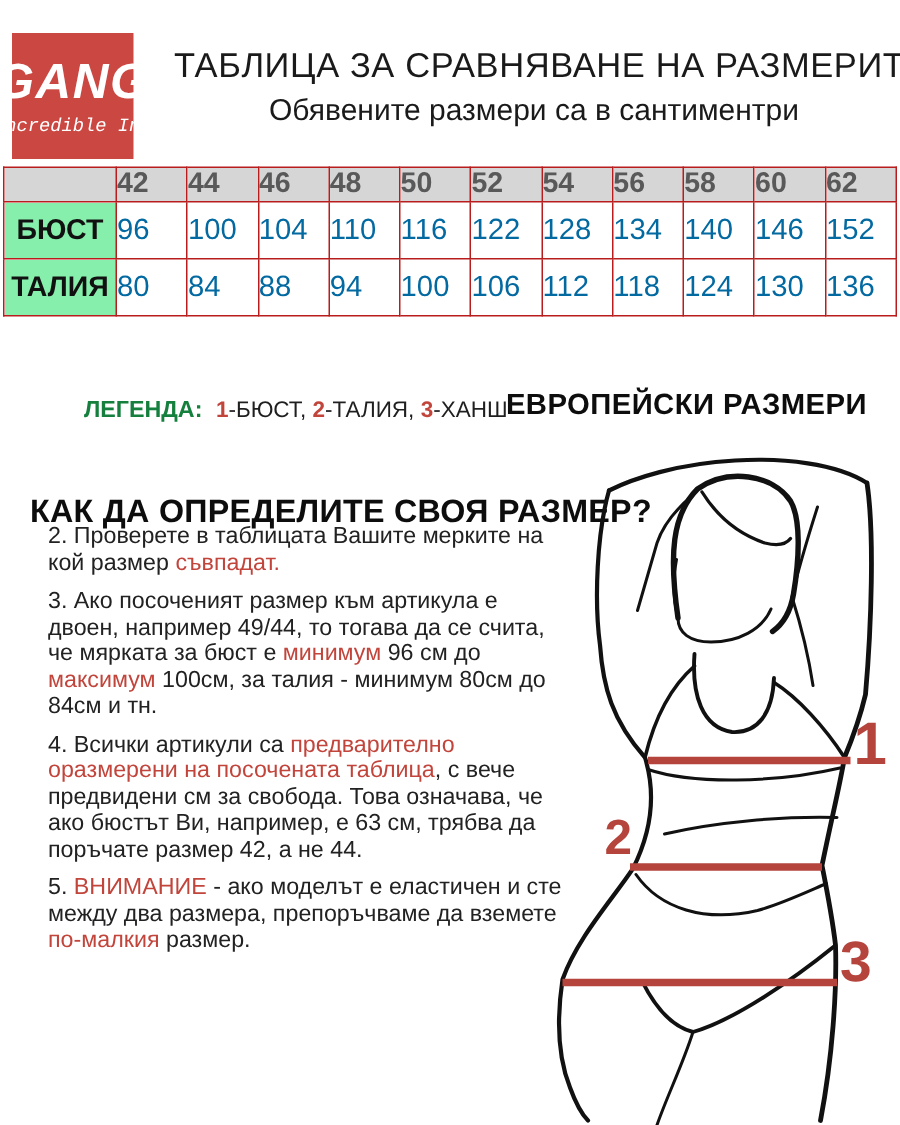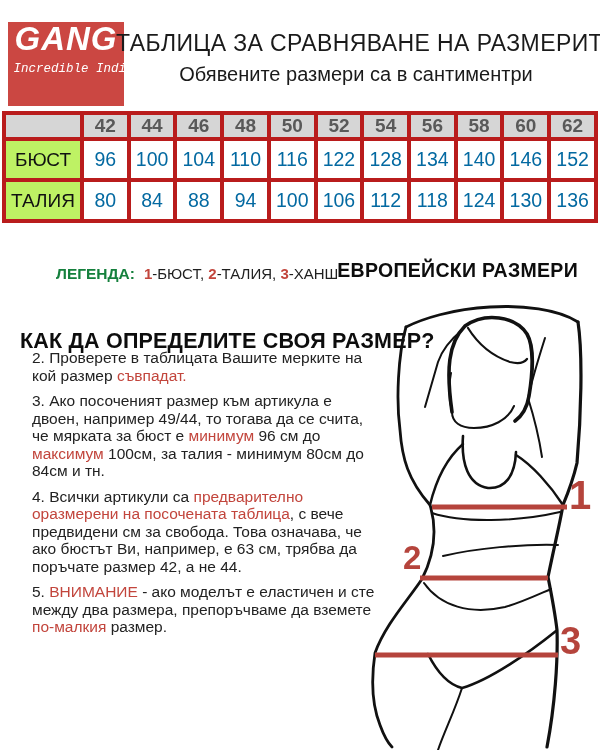--- a/index.html
+++ b/index.html
@@ -1,34 +1,34 @@
 <!DOCTYPE html>
 <html lang="bg"><head>
 <meta charset="utf-8">
 <style>
   html,body{margin:0;padding:0;}
   body{
     width:600px;height:750px;background:#ffffff;position:relative;overflow:hidden;
     font-family:"Liberation Sans",sans-serif;color:#1c1c1c;
   }
   .logo{
-    position:absolute;left:8px;top:22px;width:116px;height:84px;background:#cb4742;
-    color:#fff;display:flex;flex-direction:column;align-items:center;justify-content:flex-start;
+    position:absolute;left:8px;top:22px;width:81px;height:84px;background:#cb4742;
+    color:#fff;display:flex;flex-direction:column;align-items:center;justify-content:center;
   }
   .logo-name{font-weight:bold;font-style:italic;font-size:33px;line-height:1;letter-spacing:1px;}
   .logo-tag{font-family:Liberation Mono, monospace;font-style:italic;font-size:12.5px;margin-top:7px;white-space:nowrap;margin-left:15px;}
   .titles{position:absolute;left:116px;top:30px;width:480px;text-align:center;color:#1a1a1a;}
   .title{font-size:23px;letter-spacing:.4px;white-space:nowrap;}
   .subtitle{font-size:20px;margin-top:6px;white-space:nowrap;}
 
   table.sizes{position:absolute;left:2px;top:111px;width:596px;border-collapse:collapse;table-layout:fixed;}
-  table.sizes td,table.sizes th{border:4px solid #b91c1c;text-align:center;padding:0;overflow:hidden;}
+  table.sizes td,table.sizes th{border:1px solid #b91c1c;padding:0;overflow:hidden;}
   table.sizes thead td{background:#d6d6d6;color:#595959;font-weight:bold;font-size:19px;height:22px;}
   table.sizes td.corner{width:74px;}
-  table.sizes tbody th{font-size:19px;font-weight:normal;color:#111;height:37px;background:#bef264;}
+  table.sizes tbody th{font-size:19px;font-weight:bold;color:#111;height:37px;background:#86efac;}
   table.sizes tbody td{font-size:19.5px;color:#0369a1;font-weight:400;}
 
   .legend{position:absolute;left:56px;top:265px;font-size:15px;color:#1f1f1f;white-space:nowrap;}
   .legend .legend-label{font-weight:bold;font-size:15.5px;color:#15803d;margin-right:9px;}
   .legend .num{color:#c2453c;font-weight:bold;}
   .euro{position:absolute;right:22px;top:259px;font-size:19.5px;font-weight:bold;color:#0d0d0d;letter-spacing:.3px;white-space:nowrap;}
   .howto-heading{position:absolute;left:20px;top:301px;font-size:21.5px;font-weight:bold;color:#0d0d0d;letter-spacing:.2px;white-space:nowrap;margin-top:28px;}
 
   .steps{position:absolute;left:32px;top:349px;width:346px;color:#222;}
   .steps p{margin:0 0 8px 0;font-size:15.5px;line-height:17.5px;}

